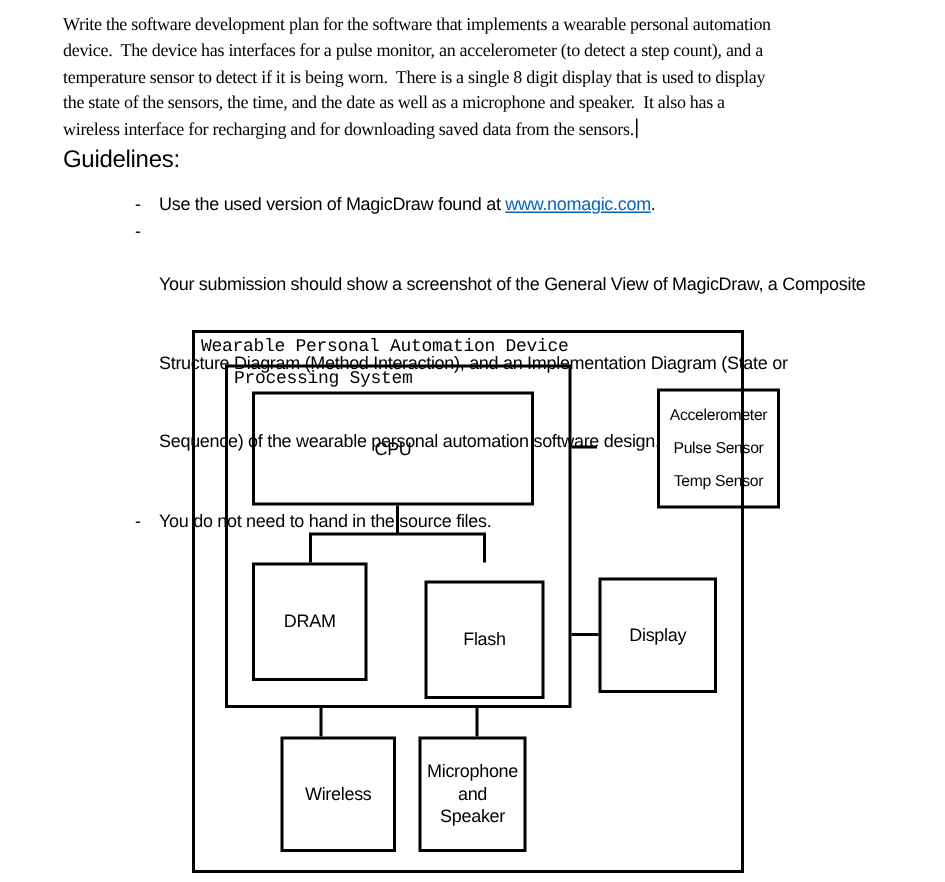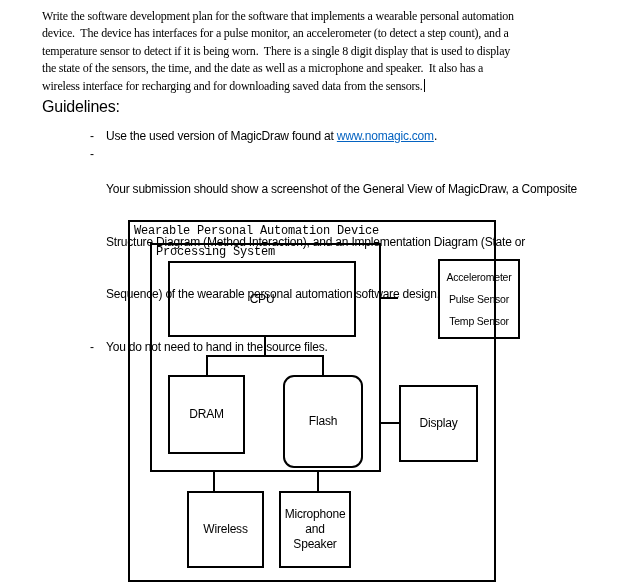--- a/index.html
+++ b/index.html
@@ -75,21 +75,21 @@
   <div class="dbox" style="left:150px; top:243px; width:231px; height:229px;"></div>
   <div class="dlabel" style="left:156px; top:245px;">Processing System</div>
 
   <div class="dbox cbox" style="left:168px; top:261px; width:188px; height:76px;justify-content:center;">
     <span>CPU</span>
   </div>
 
   <div class="dbox cbox" style="left:168px; top:375px; width:77px; height:79px;">
     <span>DRAM</span>
   </div>
-  <div class="dbox cbox" style="left:283px; top:375px; width:80px; height:93px;border-radius:11px;">
+  <div class="dbox cbox" style="left:283px; top:387px; width:80px; height:79px;">
     <span>Flash</span>
   </div>
 
   <div class="dbox sensorbox" style="left:398px; top:259px; width:82px; height:80px;margin-left:40px;">
     <span>Accelerometer</span>
     <span>Pulse Sensor</span>
     <span>Temp Sensor</span>
   </div>
 
   <div class="dbox cbox" style="left:399px; top:385px; width:79px; height:77px;">

